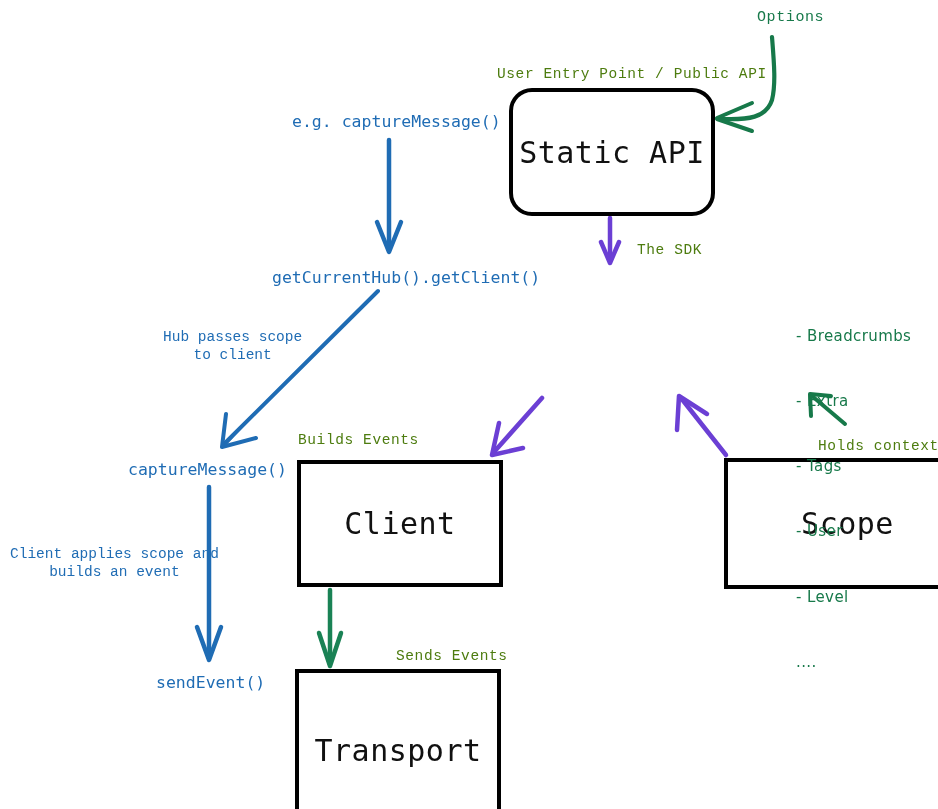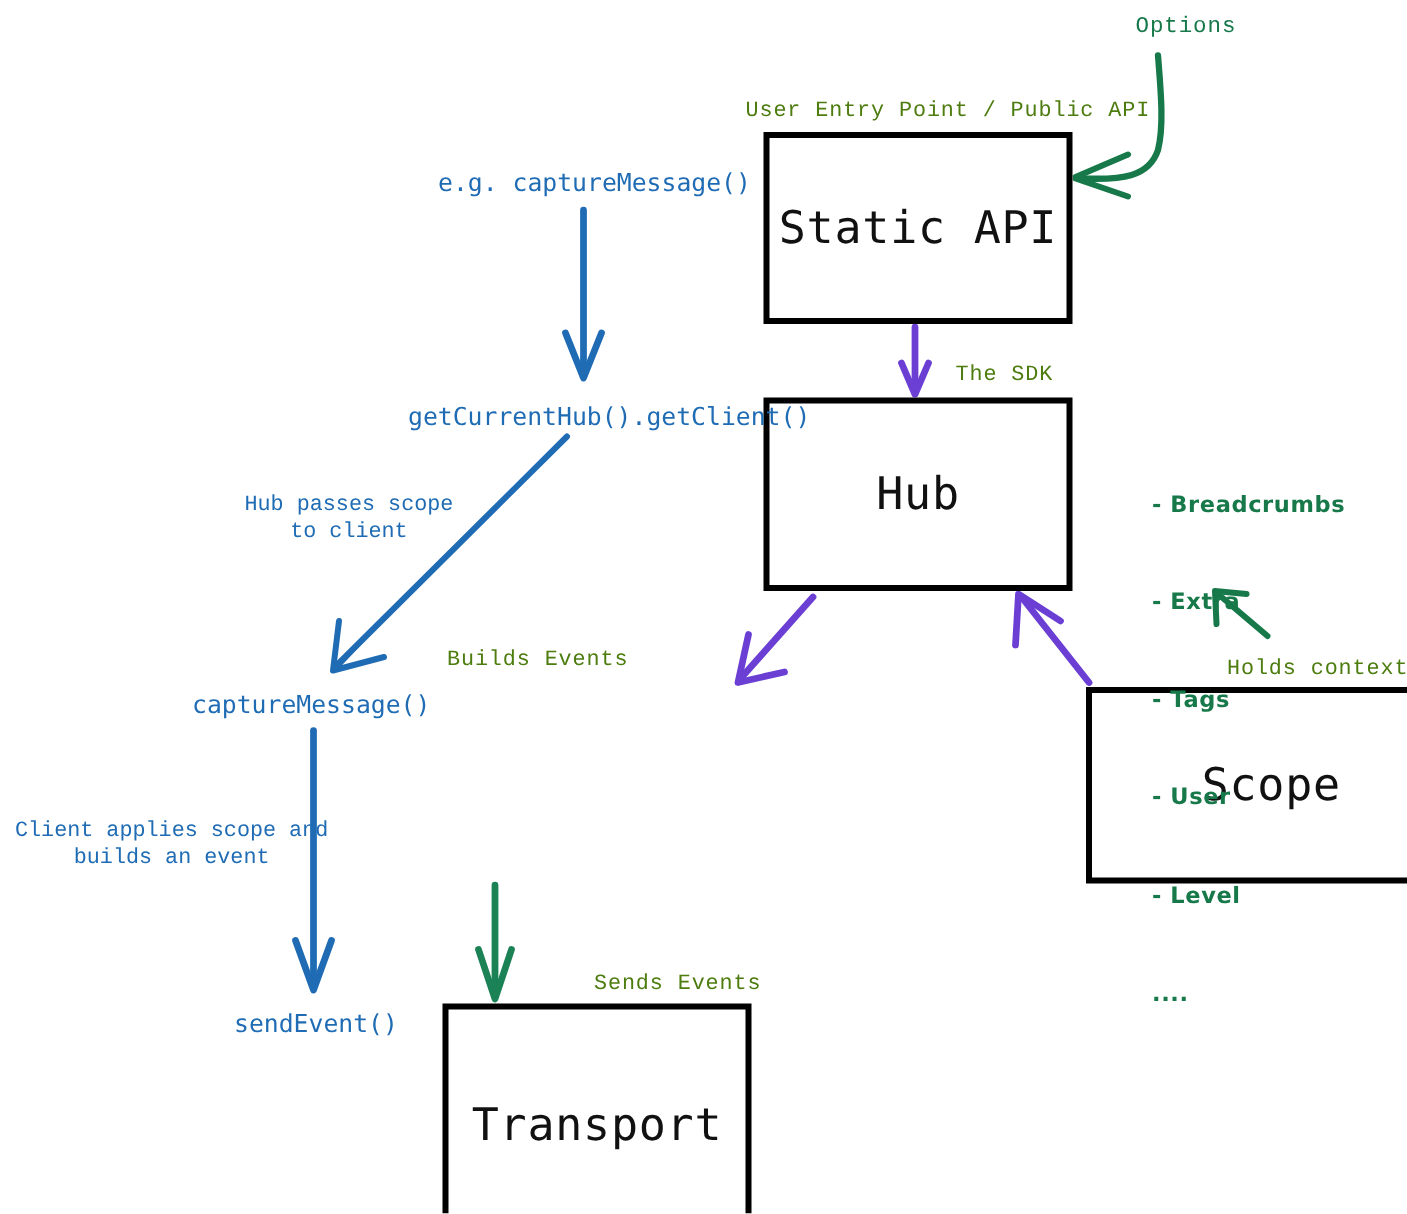--- a/index.html
+++ b/index.html
@@ -136,28 +136,28 @@
       <line x1="330" y1="590" x2="330" y2="664" stroke="#1a8255" stroke-width="4.5" stroke-linecap="round"></line>
       <path d="M 319,633 L 330,666 L 341,633" stroke="#1a8255" stroke-width="4.5" fill="none" stroke-linecap="round" stroke-linejoin="round"></path>
     </g>
 
     <g>
       <line x1="845" y1="424" x2="812" y2="396" stroke="#17794a" stroke-width="4" stroke-linecap="round"></line>
       <path d="M 811,416 L 810,394 L 831,396" stroke="#17794a" stroke-width="4" fill="none" stroke-linecap="round" stroke-linejoin="round"></path>
     </g>
   </svg>
 
-  <div class="node-box" style="left:509px; top:88px; width:206px; height:128px;">
+  <div class="node-box" style="left:509px; top:88px; width:206px; height:128px;border-radius:23px;">
     <span class="node-label">Static API</span>
   </div>
 
-  <div class="node-box" style="left:509px; top:265px; width:206px; height:129px;">
-    <span class="node-label">Hub</span>
-  </div>
-
+
+  <div class="node-box" style="left:297px; top:460px; width:206px; height:127px;">
+    <span class="node-label">Client</span>
+  </div>
 
   <div class="node-box" style="left:724px; top:458px; width:247px; height:131px;">
     <span class="node-label">Scope</span>
   </div>
 
   <div class="node-box" style="left:295px; top:669px; width:206px; height:162px;">
     <span class="node-label">Transport</span>
   </div>
 
   <div class="code-text" style="left:292px; top:112px;">e.g. captureMessage()</div>
@@ -183,21 +183,21 @@
   <div class="hand-text hand-purple" style="left:637px; top:242px;">The SDK</div>
 
   <div class="hand-text hand-purple" style="left:298px; top:432px;">Builds Events</div>
 
   <div class="hand-text hand-purple" style="left:818px; top:438px;">Holds context</div>
 
   <div class="hand-text hand-purple" style="left:396px; top:648px;">Sends Events</div>
 
   <div class="hand-text hand-green" style="left:757px; top:9px;">Options</div>
 
-  <div class="context-list" style="left:768px; top:282px;font-weight:bold;">
+  <div class="context-list" style="left:796px; top:282px;">
     <div>- Breadcrumbs</div>
     <div>- Extra</div>
     <div>- Tags</div>
     <div>- User</div>
     <div>- Level</div>
     <div>....</div>
   </div>
 
 </div>
 

